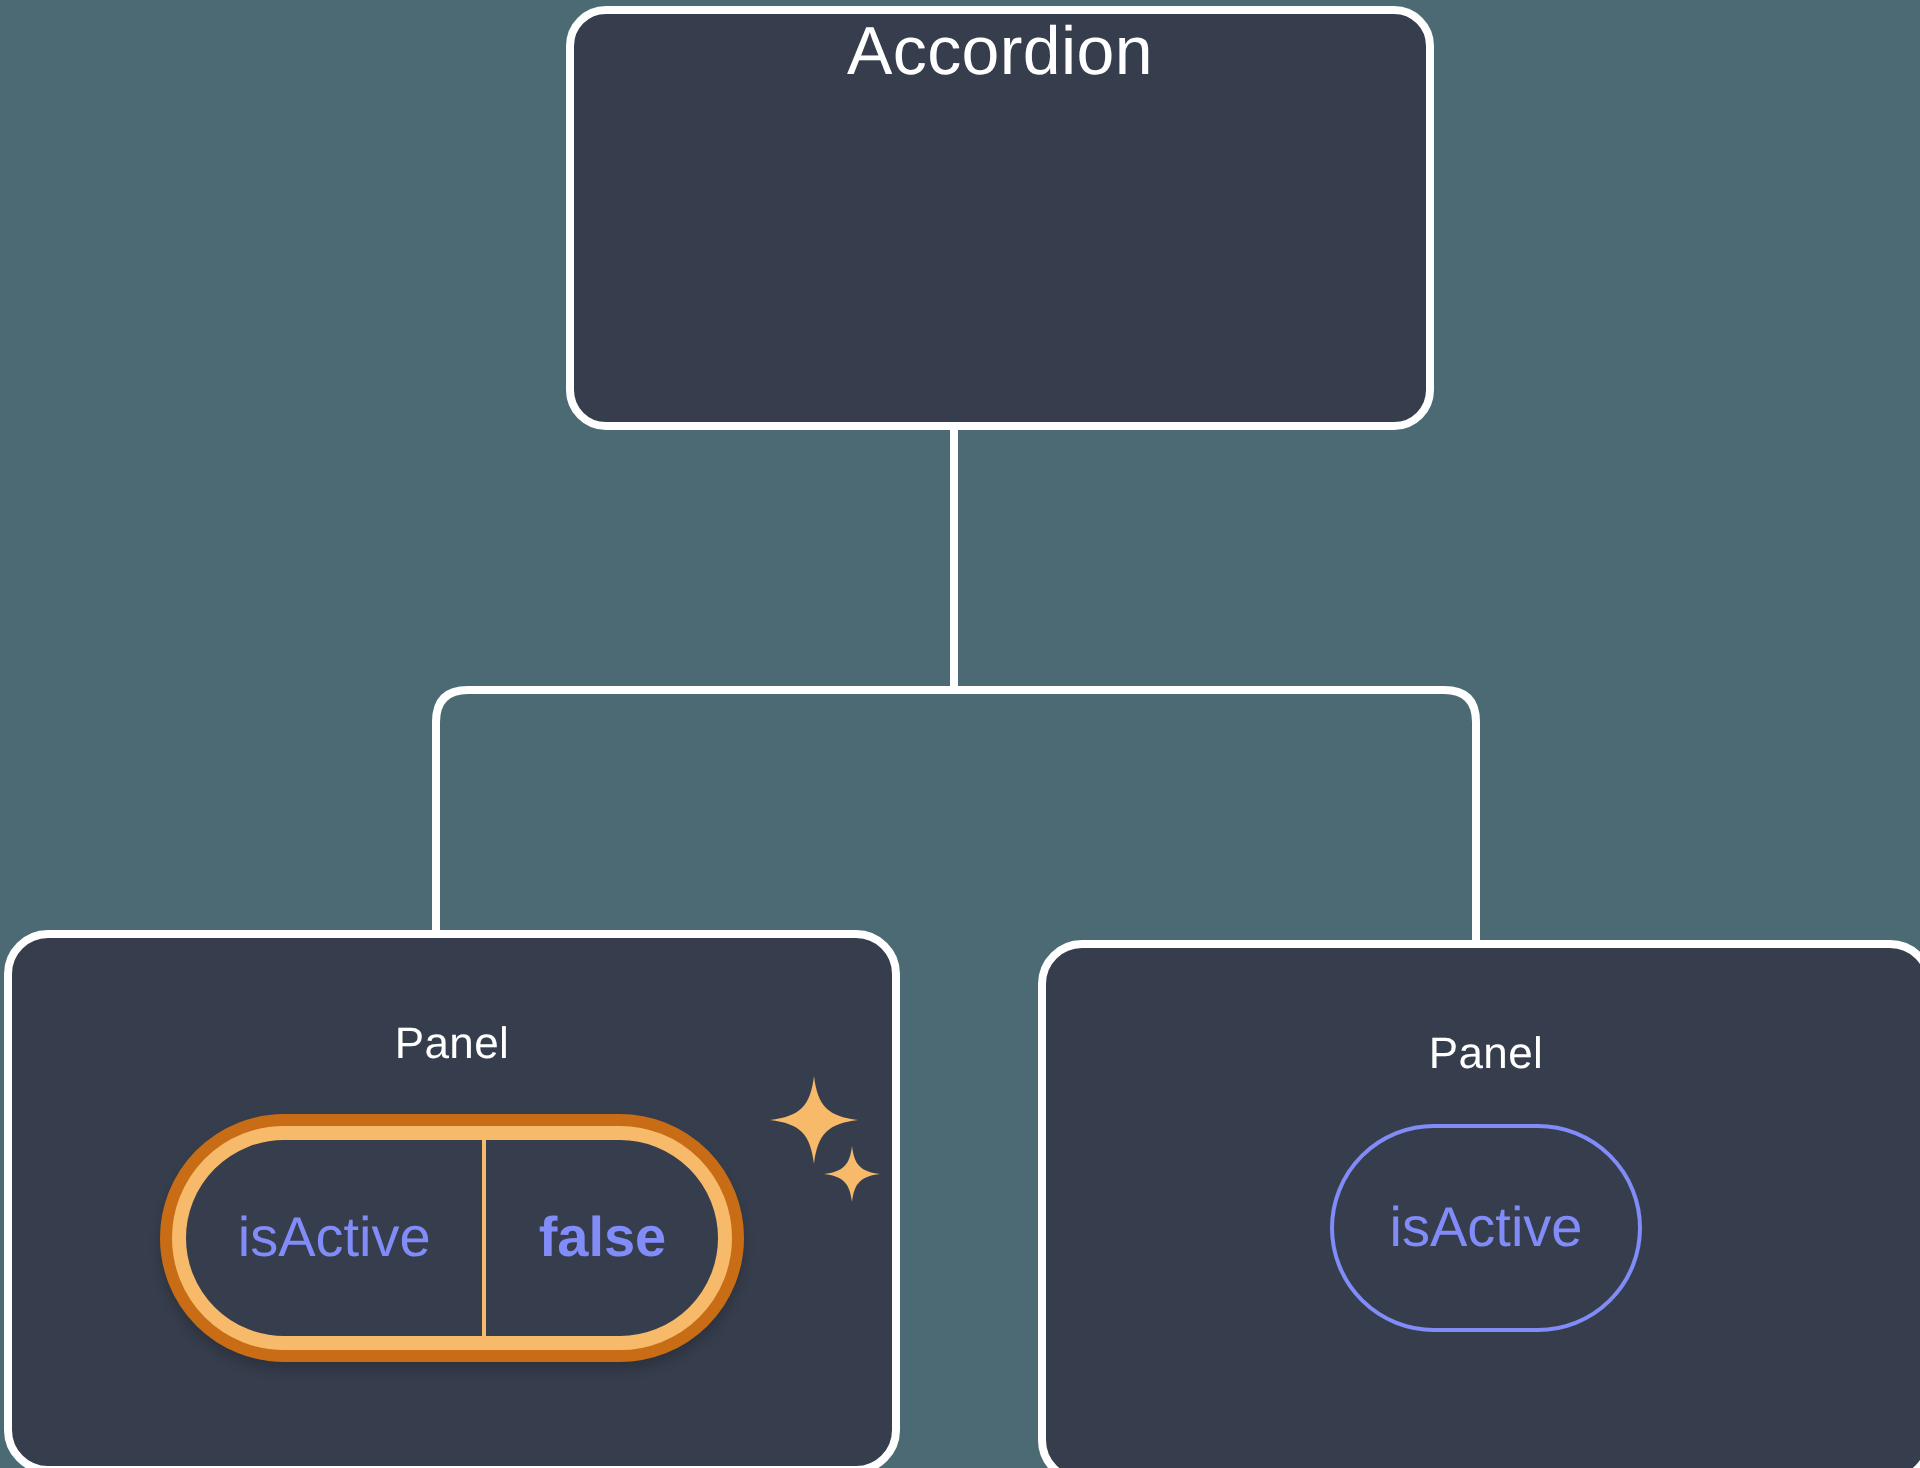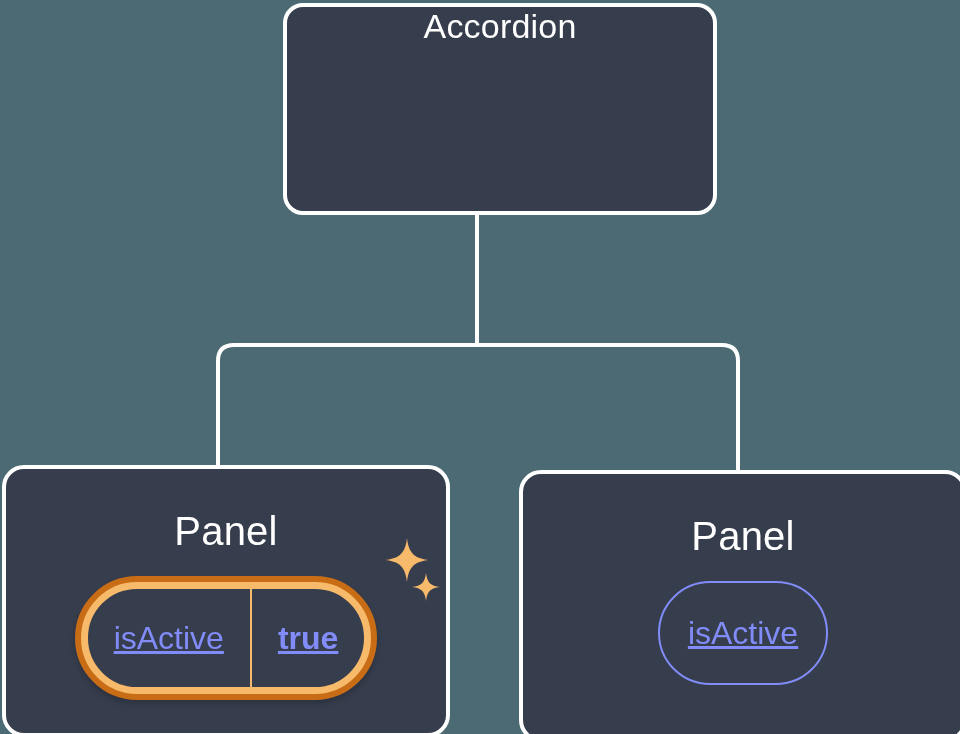--- a/index.html
+++ b/index.html
@@ -68,21 +68,21 @@
   }
   #node-panel-left {
     left: 2px;
     top: 465px;
   }
   #node-panel-right {
     left: 519px;
     top: 470px;
   }
   .panel-node .node-title {
-    font-size: 40px;
+    font-size: 22px;
     margin-top: 40px;
   }
 
   
   .pill-wrap {
     position: relative;
     display: flex;
     justify-content: center;
     margin-top: 22px;
   }
@@ -92,24 +92,23 @@
     align-items: stretch;
     box-sizing: border-box;
     border-radius: 999px;
   }
 
   .pill-cell {
     display: flex;
     align-items: center;
     justify-content: center;
     box-sizing: border-box;
-    font-size: 32px;
+    font-size: 28px;
     line-height: 1;
     white-space: nowrap;
-    text-decoration: underline;
   }
 
   
   .pill.plain {
     border: 2px solid #818cf8;
     height: 104px;
   }
   .pill.plain .pill-cell {
     color: #818cf8;
     padding: 0 28px;
@@ -174,21 +173,21 @@
     <div class="node-title">Accordion</div>
   </div>
 
   <div class="node panel-node" id="node-panel-left">
     <div class="node-title">Panel</div>
 
     <div class="pill-wrap">
       <div class="pill highlight">
         <div class="pill-inner">
           <div class="pill-cell name">isActive</div>
-          <div class="pill-cell value">true</div>
+          <div class="pill-cell value">false</div>
         </div>
       </div>
     </div>
   </div>
 
   <svg class="sparkle" id="sparkle-large" viewBox="0 0 100 100">
     <path d="M50 0 C 54 34 66 46 100 50 C 66 54 54 66 50 100 C 46 66 34 54 0 50 C 34 46 46 34 50 0 Z" fill="#f7ba6a"></path>
   </svg>
   <svg class="sparkle" id="sparkle-small" viewBox="0 0 100 100">
     <path d="M50 0 C 54 34 66 46 100 50 C 66 54 54 66 50 100 C 46 66 34 54 0 50 C 34 46 46 34 50 0 Z" fill="#f7ba6a"></path>

